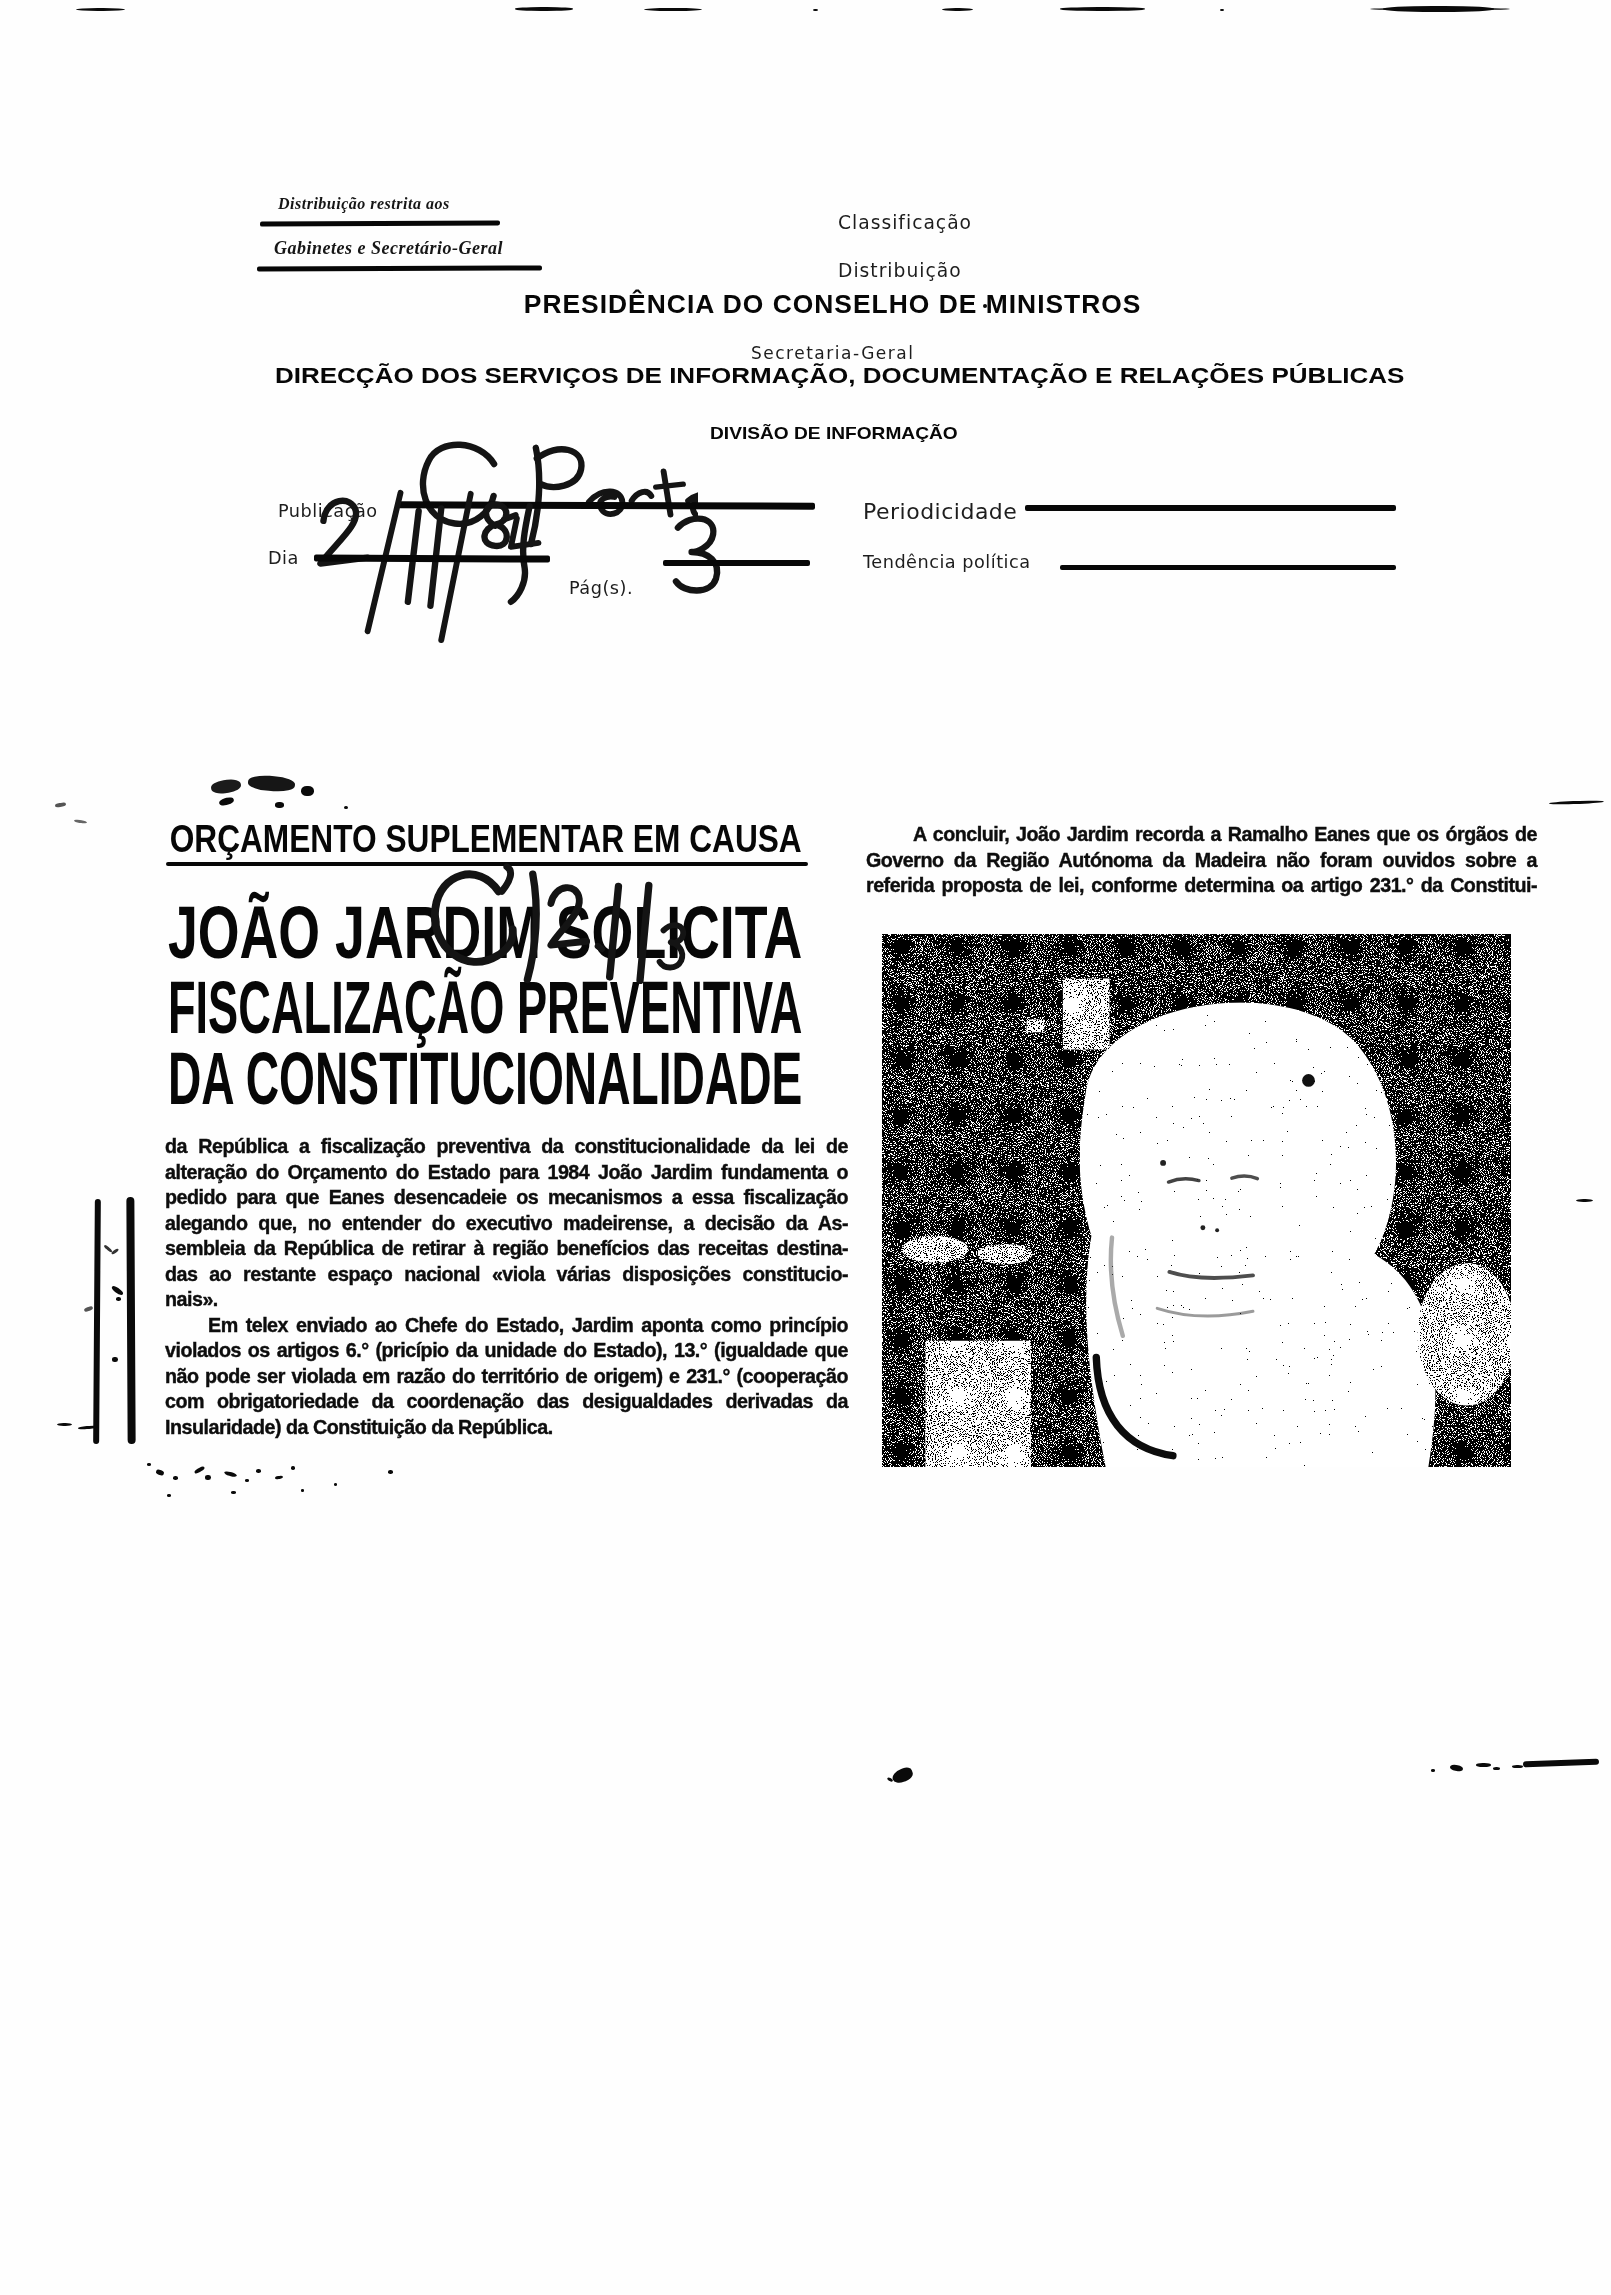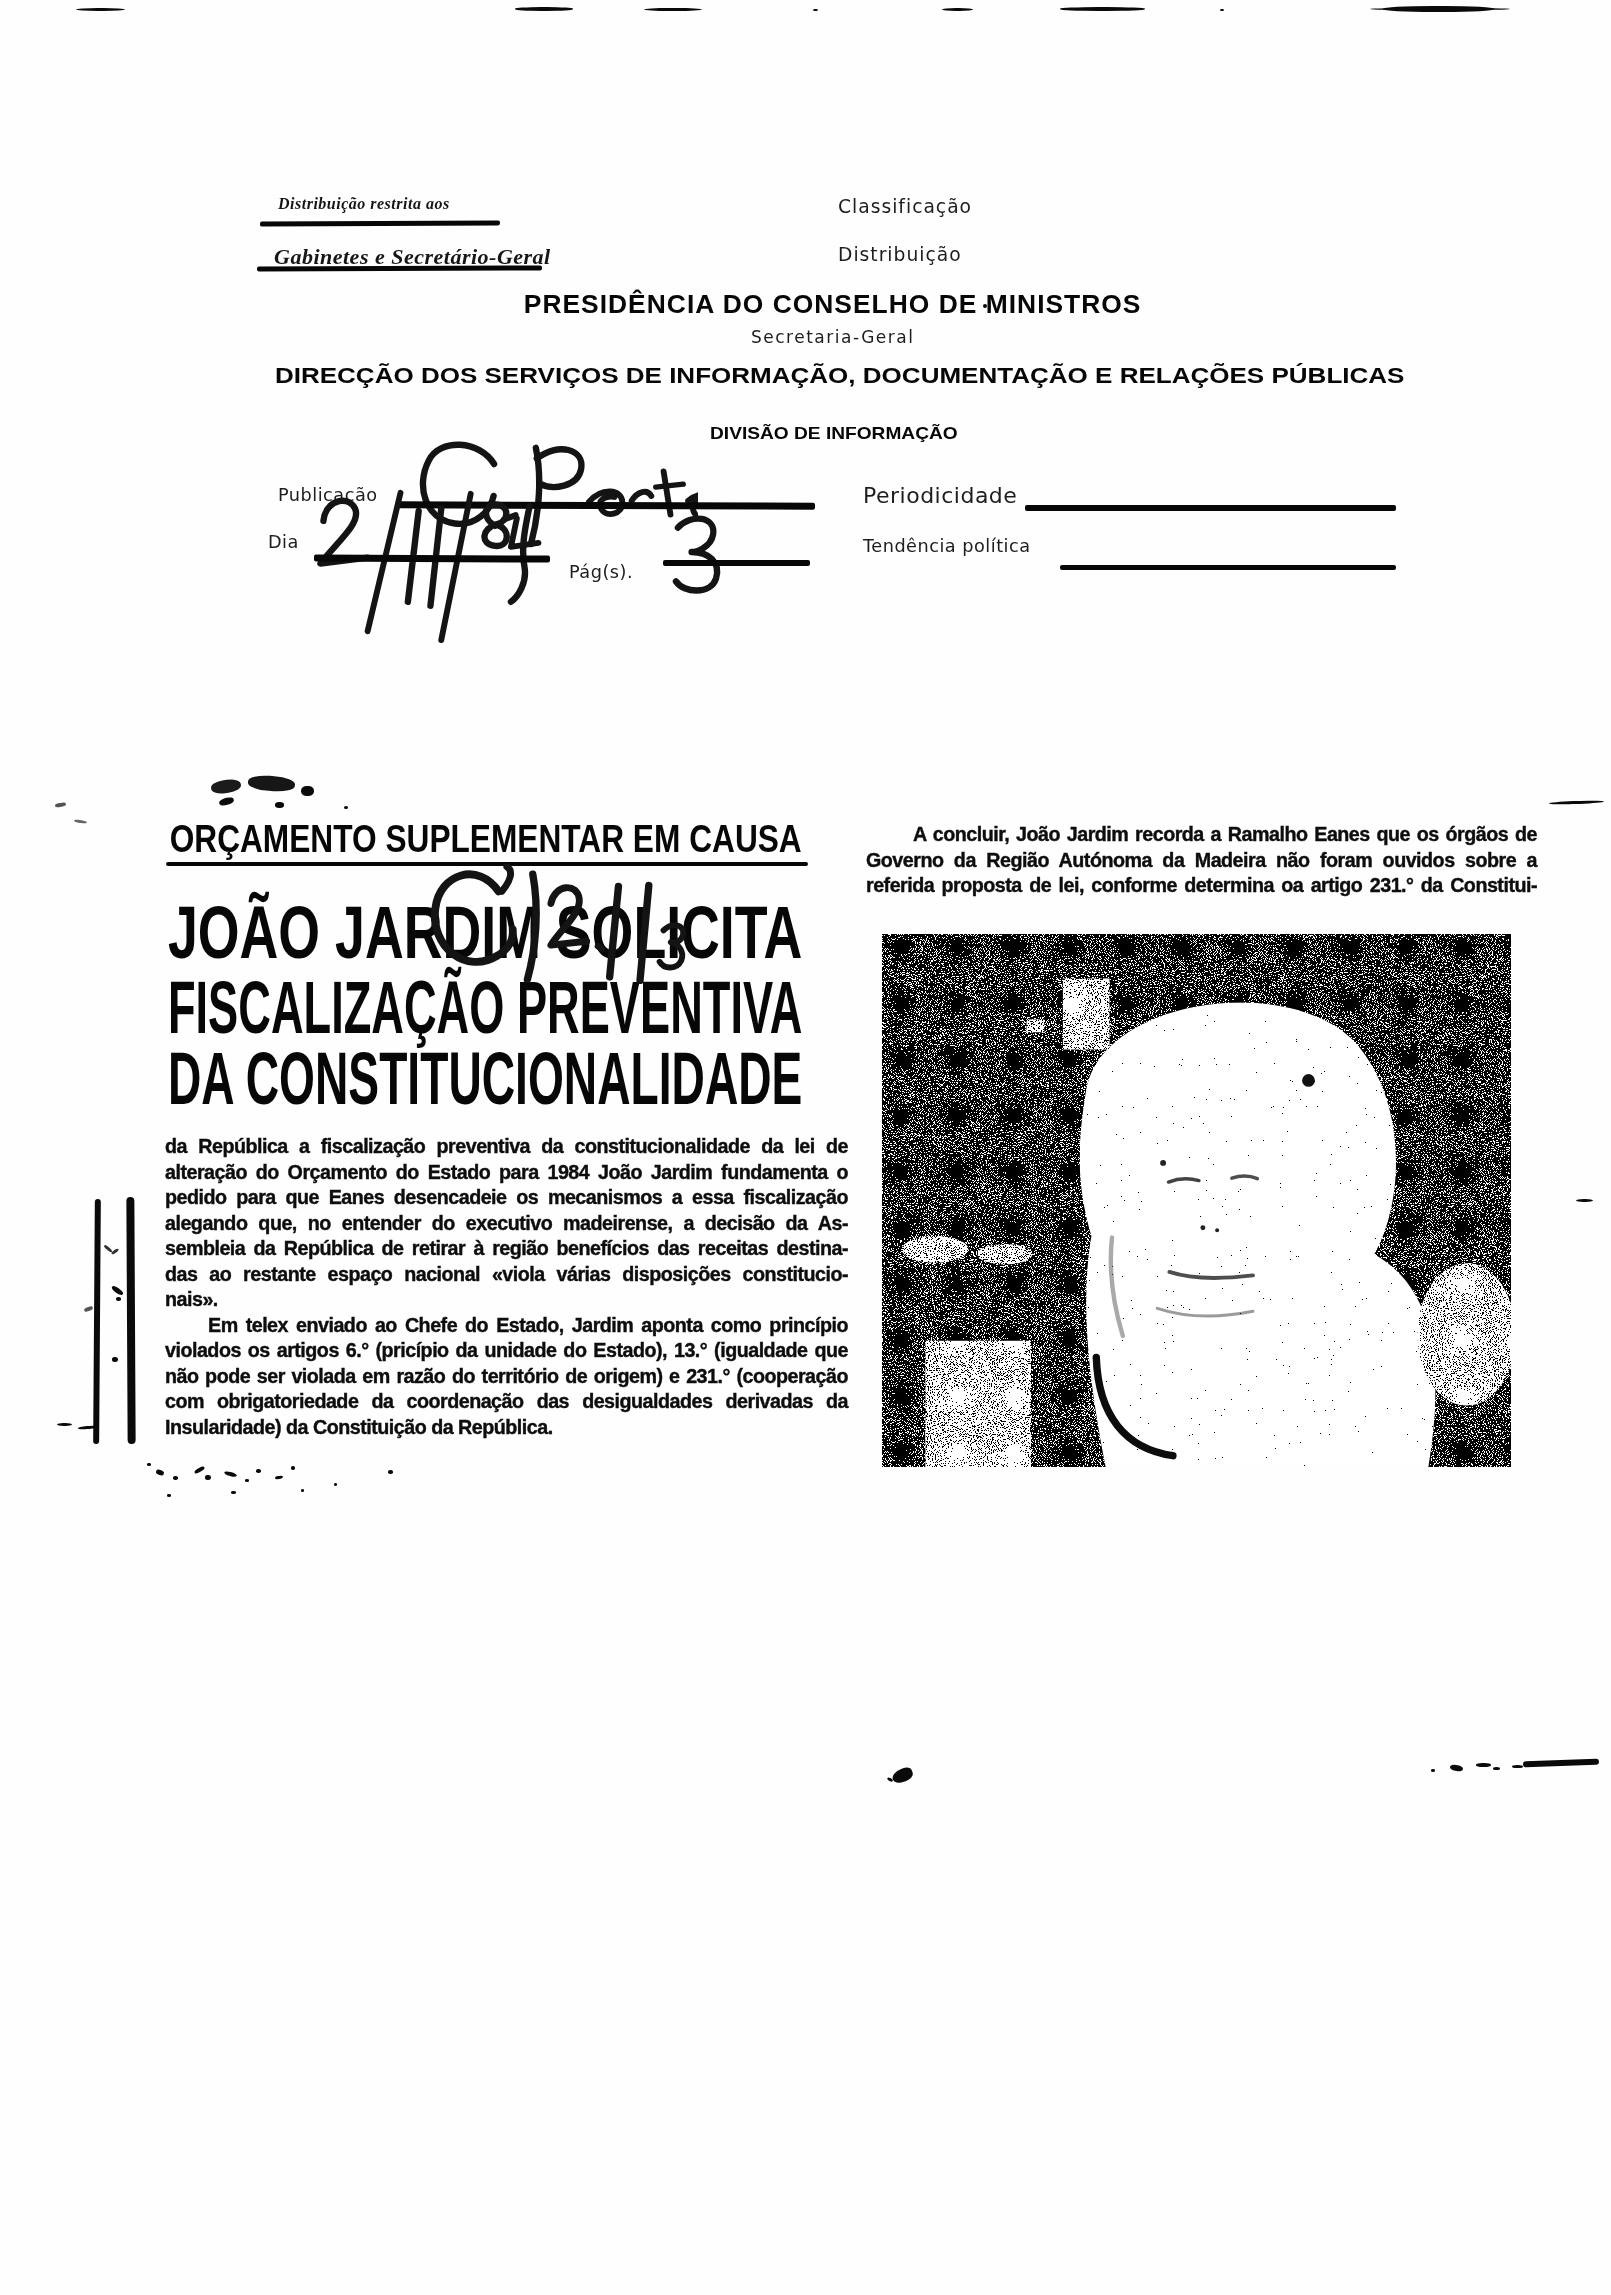--- a/index.html
+++ b/index.html
@@ -1,19 +1,19 @@
 <!DOCTYPE html>
 <html style="font-size:7.9px"><head>
 <meta charset="utf-8">
 <style>
   html,body{margin:0;padding:0;background:#9a9a9a;}
   .page{position:relative;width:1612px;height:2295px;background:#fefefe;overflow:hidden;
         font-family:"Liberation Sans",sans-serif;color:#0a0a0a;}
   .abs{position:absolute;}
-  .typed{font-family:"DejaVu Sans",sans-serif;color:#1d1d1d;white-space:nowrap;}
+  .typed{font-family:"DejaVu Sans",sans-serif;color:#1d1d1d;white-space:nowrap;margin-top:16px;}
   .ital{font-family:"Liberation Serif",serif;font-style:italic;font-weight:700;color:#161616;
         white-space:nowrap;letter-spacing:0.5px;}
   .u{position:absolute;background:#070707;border-radius:2px;}
   .m{position:absolute;background:#0a0a0a;border-radius:45%;}
   .news{font-family:"Liberation Sans",sans-serif;font-size:19.7px;font-weight:700;color:#0d0d0d;
         -webkit-text-stroke:0.4px #111;letter-spacing:-0.5px;}
   .col{position:absolute;}
   .ln{line-height:25.5px;height:25.5px;text-align:justify;text-align-last:justify;overflow:visible;}
   .ln.first{padding-left:43px;}
   .ln.last{text-align-last:left;}
@@ -30,21 +30,21 @@
   <div class="m" style="left:644px;top:7.9px;width:58px;height:3.4px"></div>
   <div class="m" style="left:813px;top:8.8px;width:4.9px;height:2.5px"></div>
   <div class="m" style="left:942px;top:7.9px;width:31px;height:3.4px"></div>
   <div class="m" style="left:1060px;top:6.9px;width:85px;height:3.9px"></div>
   <div class="m" style="left:1220px;top:8.8px;width:3.9px;height:2.5px"></div>
   <div class="m" style="left:1370px;top:7.9px;width:140px;height:2.5px"></div>
   <div class="m" style="left:1383px;top:5.9px;width:111px;height:5.9px"></div>
 
   <div class="abs ital" style="left:278px;top:195px;font-size:16px">Distribuição restrita aos</div>
   <div class="u" style="left:260px;top:221px;width:240px;height:5.4px;transform:rotate(-0.3deg)"></div>
-  <div class="abs ital" style="left:274px;top:244px;font-size:22px">Gabinetes e Secretário-Geral</div>
+  <div class="abs ital" style="left:274px;top:238px;font-size:18px">Gabinetes e Secretário-Geral</div>
   <div class="u" style="left:257px;top:266px;width:285px;height:4.9px;transform:rotate(-0.2deg)"></div>
 
   <div class="abs typed" style="left:838px;top:196px;font-size:18.7px;letter-spacing:1px">Classificação</div>
   <div class="abs typed" style="left:838px;top:244px;font-size:18.7px;letter-spacing:1px">Distribuição</div>
   <div class="m" style="left:983px;top:304px;width:4.4px;height:4.4px"></div>
 
   <svg class="abs" style="left:516px;top:286px" width="644" height="38" viewBox="0 0 1310 78">
     <text x="10" y="56" font-size="52" letter-spacing="2" textLength="1268" lengthAdjust="spacingAndGlyphs">PRESIDÊNCIA DO CONSELHO DE MINISTROS</text>
   </svg>
   <div class="abs typed" style="left:751px;top:327px;font-size:17px;letter-spacing:1.5px">Secretaria-Geral</div>

